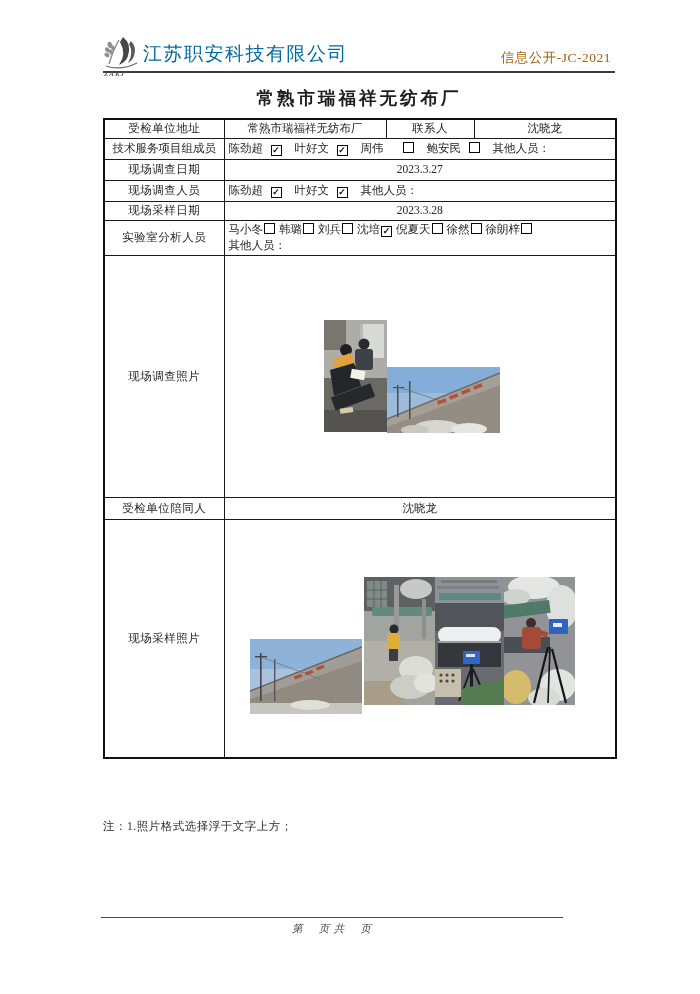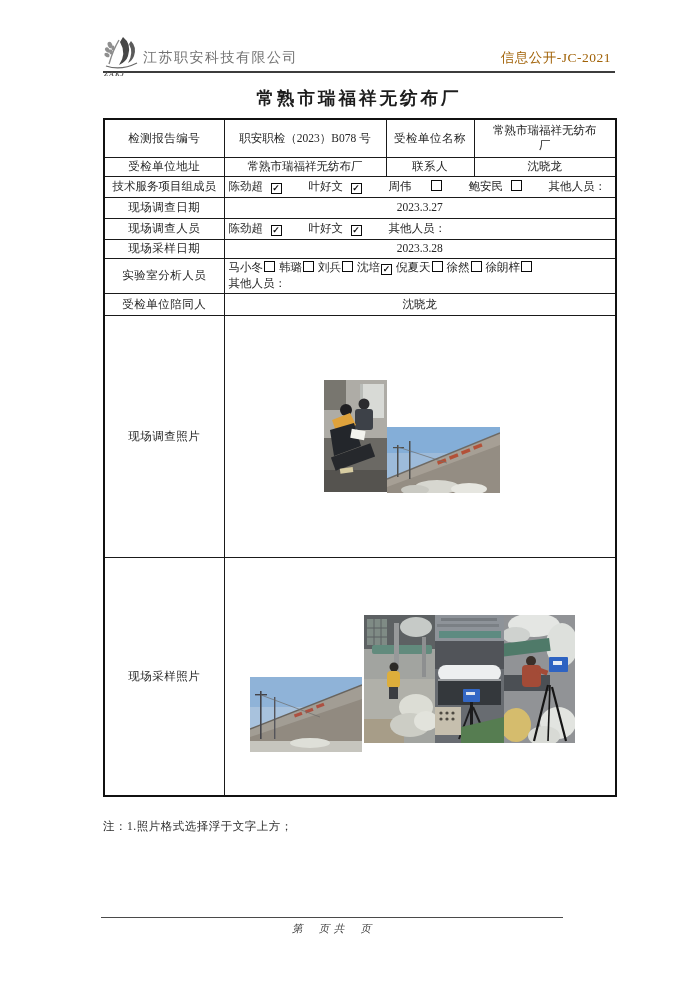--- a/index.html
+++ b/index.html
@@ -5,42 +5,42 @@
   html,body{margin:0;padding:0;background:#ffffff;}
   body{width:700px;height:994px;position:relative;overflow:hidden;
        font-family:"Liberation Serif","DejaVu Serif",serif;color:#262626;}
 
   
   .header{position:absolute;left:103px;top:26px;width:512px;height:45px;
           border-bottom:2px solid #3c3c3c;}
   .logo{position:absolute;left:0;top:10px;width:37px;height:42px;}
   .logo .zakj{position:absolute;left:1px;bottom:0px;font-style:italic;font-size:7px;
           letter-spacing:1px;color:#555;font-weight:bold;}
-  .company{position:absolute;left:40px;bottom:4px;font-size:14px;letter-spacing:1.5px;color:#737373;}
+  .company{position:absolute;left:40px;bottom:4px;font-size:19px;letter-spacing:1.5px;color:#0369a1;}
   .doccode{position:absolute;right:4px;bottom:4px;font-size:13.5px;letter-spacing:.5px;color:#a16207;}
 
   
   .title{position:absolute;left:103px;top:86px;width:512px;text-align:center;
          font-size:17.5px;font-weight:bold;letter-spacing:3px;color:#1d1d1d;}
 
   
   table.form{position:absolute;left:103px;top:118px;width:512px;
          border-collapse:collapse;table-layout:fixed;border:2px solid #111;}
   table.form td{border:1px solid #1a1a1a;font-size:11.5px;line-height:15px;
          padding:1px 4px;vertical-align:middle;overflow:hidden;}
   td.lab{text-align:center;letter-spacing:.5px;}
   td.val{text-align:center;}
   td.members{text-align:left;padding-left:7px;}
   .wrapcell{width:112px;margin:0 auto;line-height:15px;}
 
   
   .cb{display:inline-block;width:9px;height:9px;border:1.6px solid #0a0a0a;
       font-size:9px;line-height:8px;text-align:center;vertical-align:-1px;
       font-weight:bold;color:#0a0a0a;margin-left:4px;}
-  .mgroup{margin-right:27px;white-space:nowrap;}
+  .mgroup{margin-right:13px;white-space:nowrap;}
   .spaced .mname{display:inline-block;min-width:38px;}
   .tight .mgroup{margin-right:4px;}
   .tight .cb{margin-left:1px;}
   .others-block{display:block;margin-top:1px;}
 
   
   td.photocell{position:relative;padding:0;}
   .photo{position:absolute;display:block;}
 
   
@@ -76,28 +76,20 @@
 <div class="title">常熟市瑞福祥无纺布厂</div>
 
 <table class="form">
   <colgroup>
       <col style="width:120px">
       <col style="width:162px">
       <col style="width:88px">
       <col style="width:142px">
     </colgroup>
   <tbody>
-  <tr style="height:38px">
-    <td class="lab">检测报告编号</td>
-    <td class="val">职安职检（2023）B078 号</td>
-    <td class="lab">受检单位名称</td>
-    <td class="val">
-          <div class="wrapcell">常熟市瑞福祥无纺布厂</div>
-        </td>
-  </tr>
   <tr style="height:19px">
     <td class="lab">受检单位地址</td>
     <td class="val">常熟市瑞福祥无纺布厂</td>
     <td class="lab">联系人</td>
     <td class="val">沈晓龙</td>
   </tr>
   <tr style="height:21px">
     <td class="lab" style="padding:1px 2px;letter-spacing:0;">技术服务项目组成员</td>
     <td class="members spaced" colspan="3"><span class="mgroup"><span class="mname">陈劲超</span><span class="cb">✓</span></span><span class="mgroup"><span class="mname">叶好文</span><span class="cb">✓</span></span><span class="mgroup"><span class="mname">周伟</span><span class="cb"></span></span><span class="mgroup"><span class="mname">鲍安民</span><span class="cb"></span></span><span>其他人员：</span></td>
   </tr>
@@ -110,25 +102,20 @@
     <td class="members spaced" colspan="3"><span class="mgroup"><span class="mname">陈劲超</span><span class="cb">✓</span></span><span class="mgroup"><span class="mname">叶好文</span><span class="cb">✓</span></span><span>其他人员：</span></td>
   </tr>
   <tr style="height:19px">
     <td class="lab">现场采样日期</td>
     <td class="val" colspan="3">2023.3.28</td>
   </tr>
   <tr style="height:35px">
     <td class="lab">实验室分析人员</td>
     <td class="members tight" colspan="3"><span class="mgroup"><span class="mname">马小冬</span><span class="cb"></span></span><span class="mgroup"><span class="mname">韩璐</span><span class="cb"></span></span><span class="mgroup"><span class="mname">刘兵</span><span class="cb"></span></span><span class="mgroup"><span class="mname">沈培</span><span class="cb">✓</span></span><span class="mgroup"><span class="mname">倪夏天</span><span class="cb"></span></span><span class="mgroup"><span class="mname">徐然</span><span class="cb"></span></span><span class="mgroup"><span class="mname">徐朗梓</span><span class="cb"></span></span><span class="others-block">其他人员：</span></td>
   </tr>
-  <tr style="height:22px">
-    <td class="lab">受检单位陪同人</td>
-    <td class="val" colspan="3">沈晓龙</td>
-  </tr>
-
   <tr style="height:242px">
     <td class="lab">现场调查照片</td>
     <td class="photocell" colspan="3">
       <svg class="photo" style="left:99px;top:64px" width="63" height="112" viewBox="0 0 63 112">
         <rect x="0" y="0" width="63" height="112" fill="#aeaca6"></rect>
         <rect x="0" y="58" width="63" height="32" fill="#6b6964"></rect>
         <rect x="0" y="90" width="63" height="22" fill="#55534f"></rect>
         <rect x="0" y="0" width="22" height="30" fill="#78766f"></rect>
         <rect x="36" y="4" width="24" height="34" fill="#d8dad6"></rect>
         <rect x="36" y="4" width="3" height="34" fill="#b9bcb8"></rect>
@@ -155,20 +142,25 @@
         </g>
         <rect x="10" y="18" width="1.5" height="32" fill="#4e4e4c"></rect>
         <rect x="22" y="14" width="1.5" height="38" fill="#4e4e4c"></rect>
         <rect x="6" y="20" width="11" height="1.2" fill="#4e4e4c"></rect>
         <path d="M11,20 L60,36" stroke="#6f6f6d" stroke-width="0.7" fill="none"></path>
         <ellipse cx="50" cy="60" rx="22" ry="7" fill="#d7d7d0"></ellipse>
         <ellipse cx="82" cy="62" rx="18" ry="6" fill="#e6e6e0"></ellipse>
         <ellipse cx="28" cy="63" rx="14" ry="5" fill="#c9c9c2"></ellipse>
       </svg>
     </td>
+  </tr>
+
+  <tr style="height:22px">
+    <td class="lab">受检单位陪同人</td>
+    <td class="val" colspan="3">沈晓龙</td>
   </tr>
 
   <tr style="height:239px">
     <td class="lab">现场采样照片</td>
     <td class="photocell" colspan="3">
       <svg class="photo" style="left:25px;top:119px" width="112" height="75" viewBox="0 0 112 75">
         <rect x="0" y="0" width="112" height="75" fill="#a8c2dd"></rect>
         <rect x="0" y="0" width="112" height="30" fill="#8fb3d8"></rect>
         <path d="M0,52 L112,8 L112,69 L0,75 Z" fill="#a29d94"></path>
         <path d="M0,60 L112,22 L112,69 L0,75 Z" fill="#918a80"></path>

